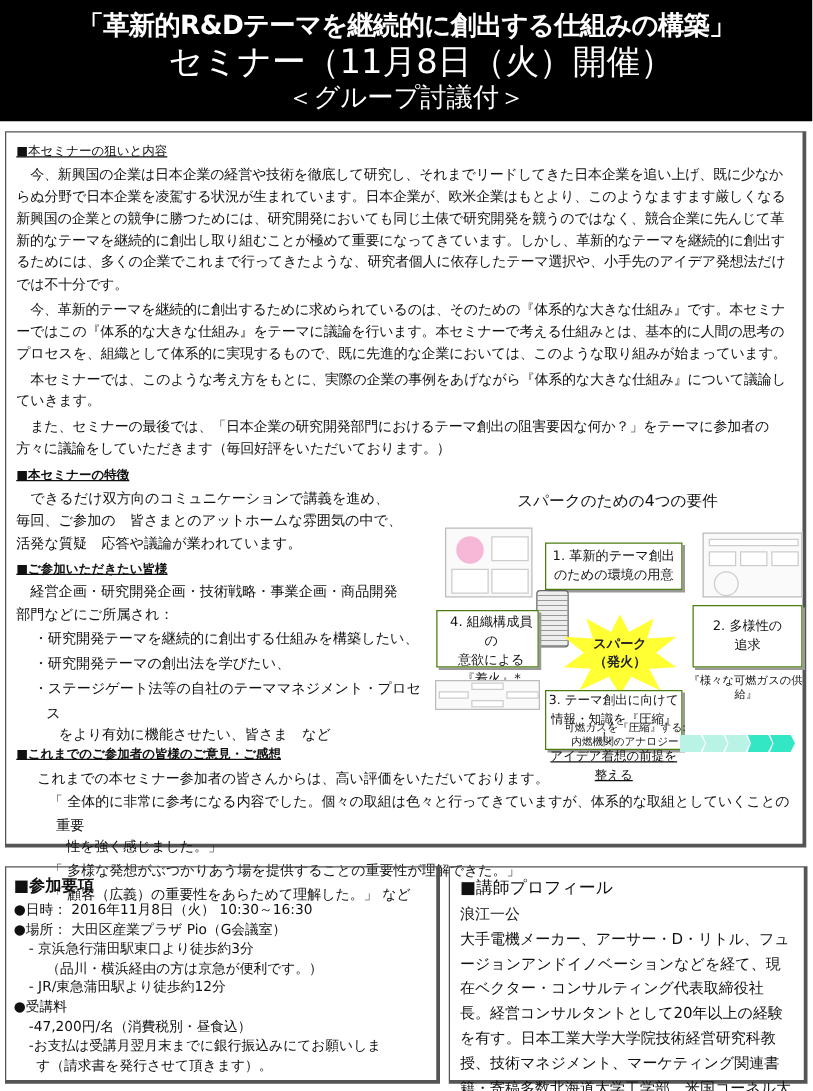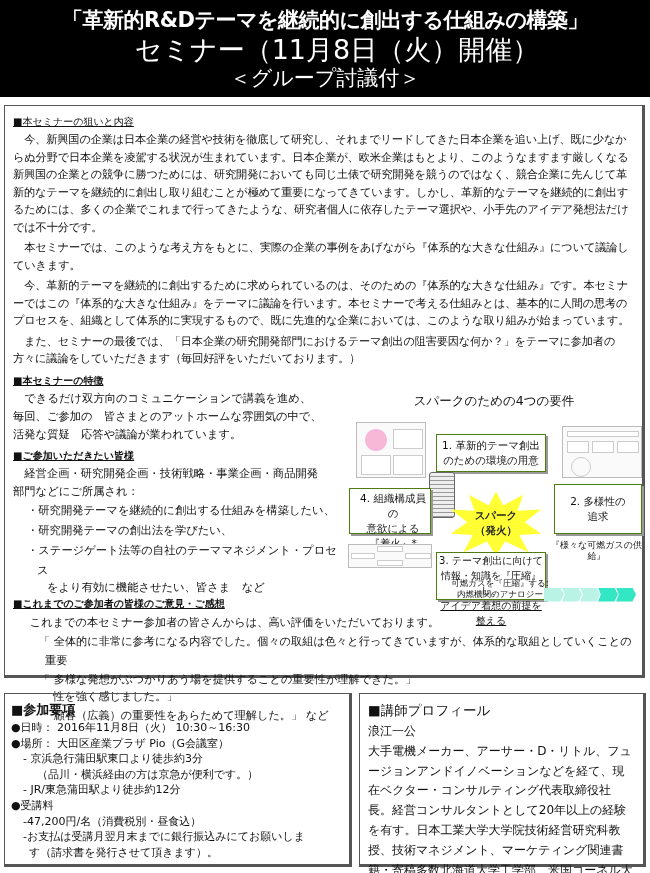--- a/index.html
+++ b/index.html
@@ -73,22 +73,22 @@
 
 <div class="banner">
   <div class="t1">「革新的R&amp;Dテーマを継続的に創出する仕組みの構築」</div>
   <div class="t2">セミナー（11月8日（火）開催）</div>
   <div class="t3">＜グループ討議付＞</div>
 </div>
 
 <div class="main-box">
   <div class="sec-head first">■本セミナーの狙いと内容</div>
   <p class="para">今、新興国の企業は日本企業の経営や技術を徹底して研究し、それまでリードしてきた日本企業を追い上げ、既に少なからぬ分野で日本企業を凌駕する状況が生まれています。日本企業が、欧米企業はもとより、このようなますます厳しくなる新興国の企業との競争に勝つためには、研究開発においても同じ土俵で研究開発を競うのではなく、競合企業に先んじて革新的なテーマを継続的に創出し取り組むことが極めて重要になってきています。しかし、革新的なテーマを継続的に創出するためには、多くの企業でこれまで行ってきたような、研究者個人に依存したテーマ選択や、小手先のアイデア発想法だけでは不十分です。</p>
+  <p class="para">今、革新的テーマを継続的に創出するために求められているのは、そのための『体系的な大きな仕組み』です。本セミナーではこの『体系的な大きな仕組み』をテーマに議論を行います。本セミナーで考える仕組みとは、基本的に人間の思考のプロセスを、組織として体系的に実現するもので、既に先進的な企業においては、このような取り組みが始まっています。</p>
   <p class="para">本セミナーでは、このような考え方をもとに、実際の企業の事例をあげながら『体系的な大きな仕組み』について議論していきます。</p>
-  <p class="para">今、革新的テーマを継続的に創出するために求められているのは、そのための『体系的な大きな仕組み』です。本セミナーではこの『体系的な大きな仕組み』をテーマに議論を行います。本セミナーで考える仕組みとは、基本的に人間の思考のプロセスを、組織として体系的に実現するもので、既に先進的な企業においては、このような取り組みが始まっています。</p>
   <p class="para">また、セミナーの最後では、「日本企業の研究開発部門におけるテーマ創出の阻害要因な何か？」をテーマに参加者の方々に議論をしていただきます（毎回好評をいただいております。）</p>
 
   <div class="sec-head">■本セミナーの特徴</div>
 
   <div class="two-col">
     <div class="left-col">
       <div class="indent">できるだけ双方向のコミュニケーションで講義を進め、</div>
       <div>毎回、ご参加の　皆さまとのアットホームな雰囲気の中で、</div>
       <div>活発な質疑　応答や議論が業われています。</div>
 
@@ -166,22 +166,22 @@
   </div>
 
   <div class="d-note" style="position:absolute;left:440px;top:472px;width:110px;font-size:8.5px;">
     <div>可燃ガスを『圧縮』する:</div>
     <div>内燃機関のアナロジー</div>
   </div>
 
   <div class="sec-head" style="margin-top:-6px">■これまでのご参加者の皆様のご意見・ご感想</div>
   <div style="padding-left:1.5em;line-height:19px;">これまでの本セミナー参加者の皆さんからは、高い評価をいただいております。</div>
   <div class="quote">「 全体的に非常に参考になる内容でした。個々の取組は色々と行ってきていますが、体系的な取組としていくことの重要</div>
+  <div class="quote cont">性を強く感じました。」</div>
   <div class="quote">「 多様な発想がぶつかりあう場を提供することの重要性が理解できた。」</div>
-  <div class="quote cont">性を強く感じました。」</div>
   <div class="quote">「 顧客（広義）の重要性をあらためて理解した。」 など</div>
 </div>
 
 <div class="box-req">
   <div class="box-title">■参加要項</div>
   <div>●日時：  2016年11月8日（火） 10:30～16:30</div>
   <div>●場所：  大田区産業プラザ Pio（G会議室）</div>
   <div class="sub1">- 京浜急行蒲田駅東口より徒歩約3分</div>
   <div class="sub2">（品川・横浜経由の方は京急が便利です。）</div>
   <div class="sub1">- JR/東急蒲田駅より徒歩約12分</div>

